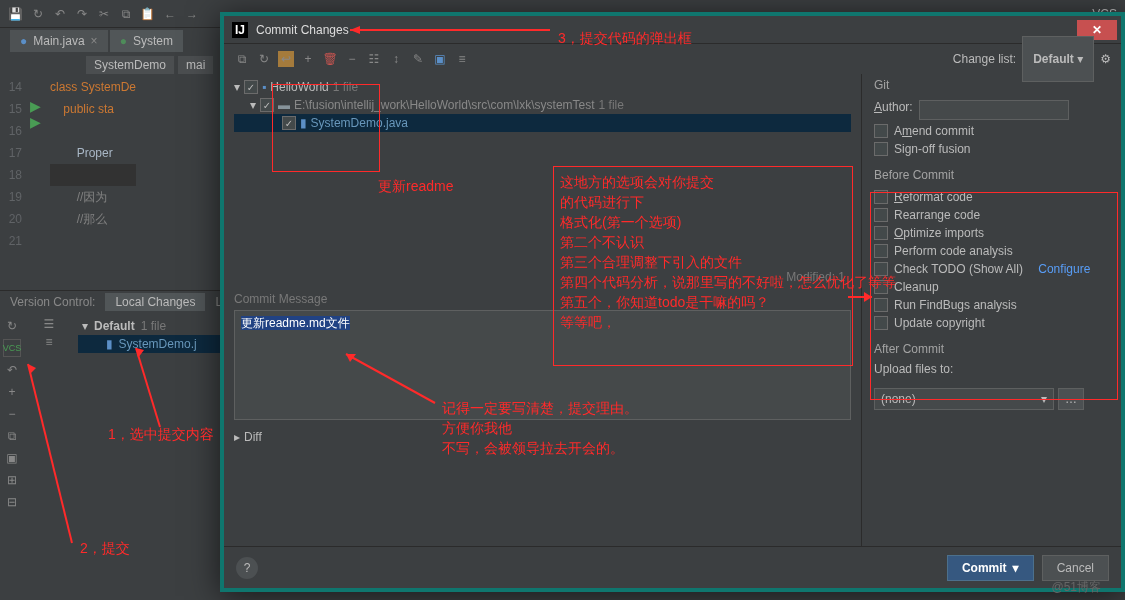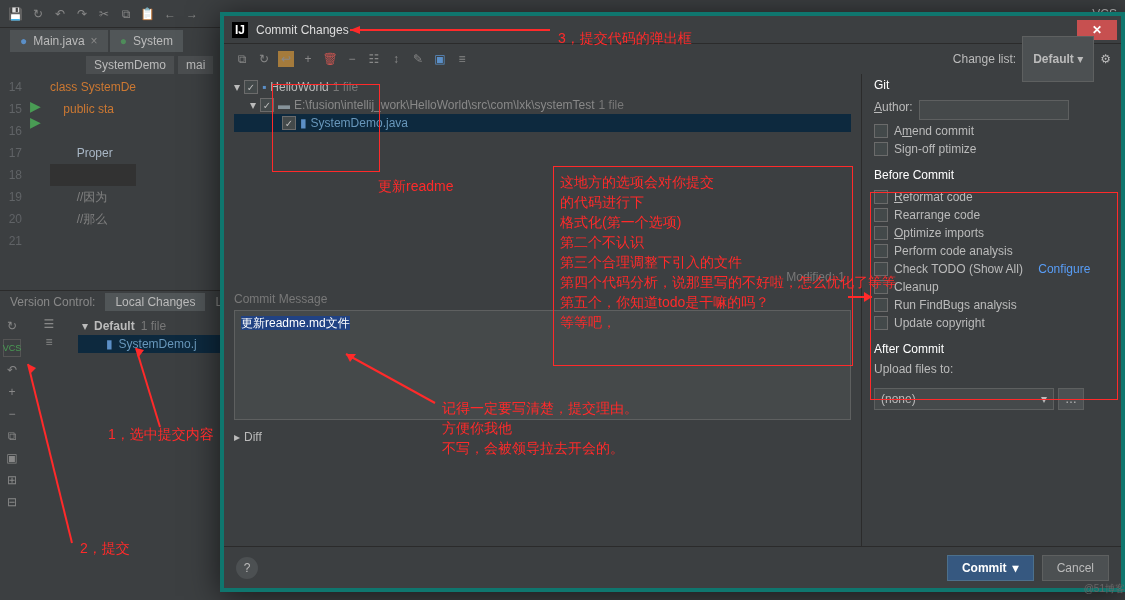--- a/index.html
+++ b/index.html
@@ -70,39 +70,39 @@
 
 .modified { text-align: right; color: #787878; padding: 2px 6px; }
 
 .commit-msg-label { color: #787878; margin: 6px 0 4px; }
 .commit-msg { background: #45494a; border: 1px solid #5e6060; height: 110px; padding: 4px 6px; color: #bbb; }
 .commit-msg .sel-text { background: #214283; color: #fff; }
 
 .diff-row { margin-top: 10px; display: flex; align-items: center; gap: 4px; color: #bbb; }
 
 .git-section { margin-bottom: 10px; }
-.git-section .sec-title { color: #ffffff; margin-bottom: 6px; }
+.git-section .sec-title { color: #a3a3a3; margin-bottom: 6px; }
 .git-row { display: flex; align-items: flex-start; gap: 6px; padding: 2px 0; }
 .underline { text-decoration: underline; }
 .author-input { background: #45494a; border: 1px solid #5e6060; padding: 2px 4px; width: 150px; color: #bbb; }
 .link { color: #589df6; }
 
 .dlg-footer { height: 42px; border-top: 1px solid #2b2b2b; display: flex; align-items: center; justify-content: space-between; padding: 0 12px; }
 .help-btn { width: 22px; height: 22px; border-radius: 11px; background: #4c5052; color: #bbb; display: flex; align-items: center; justify-content: center; }
 .footer-btns { display: flex; gap: 8px; }
 .btn { padding: 5px 14px; background: #4c5052; border: 1px solid #5e6060; color: #bbb; display: flex; align-items: center; gap: 6px; }
 .btn.primary { background: #365880; border-color: #4c708c; color: #fff; font-weight: bold; }
 
 .upload-select { background: #45494a; border: 1px solid #5e6060; padding: 3px 6px; width: 180px; color: #bbb; display: flex; justify-content: space-between; align-items: center; }
 
 
 .annot { position: absolute; color: #ff2a2a; font-size: 14px; pointer-events: none; z-index: 100; font-family: "Microsoft YaHei", sans-serif; }
 .red-box { position: absolute; border: 1px solid #ff2a2a; pointer-events: none; z-index: 99; }
 .red-arrow { position: absolute; pointer-events: none; z-index: 99; }
-.watermark { position: absolute; right: 0; bottom: 4px; color: #666; font-size: 10px; }
+.watermark { position: absolute; right: 24px; bottom: 4px; color: #666; font-size: 12px; }
 </style>
 </head>
 <body>
 
 <div class="top-icons">
   <span>💾</span>
   <span>↻</span>
   <span>↶</span>
   <span>↷</span>
   <span>✂</span>
@@ -266,21 +266,21 @@
         <div class="git-row">
           <span><span class="underline">A</span><span>uthor:</span></span>
           <input class="author-input" style="">
         </div>
         <div class="git-row">
             <span class="chk"></span>
             <span>A<span class="underline">m</span>end commit</span>
           </div>
         <div class="git-row">
             <span class="chk"></span>
-            <span>Sign-off ptimize</span>
+            <span>Sign-off fusion</span>
           </div>
       </div>
 
       <div class="git-section">
         <div class="sec-title">Before Commit</div>
         <div class="git-row">
             <span class="chk"></span>
             <span><span class="underline">R</span>eformat code</span>
           </div>
         <div class="git-row">

